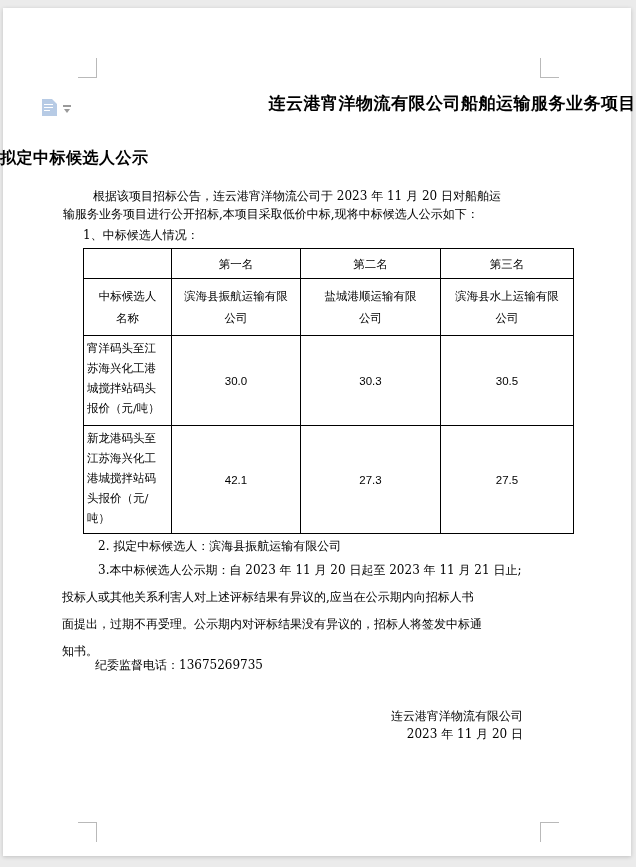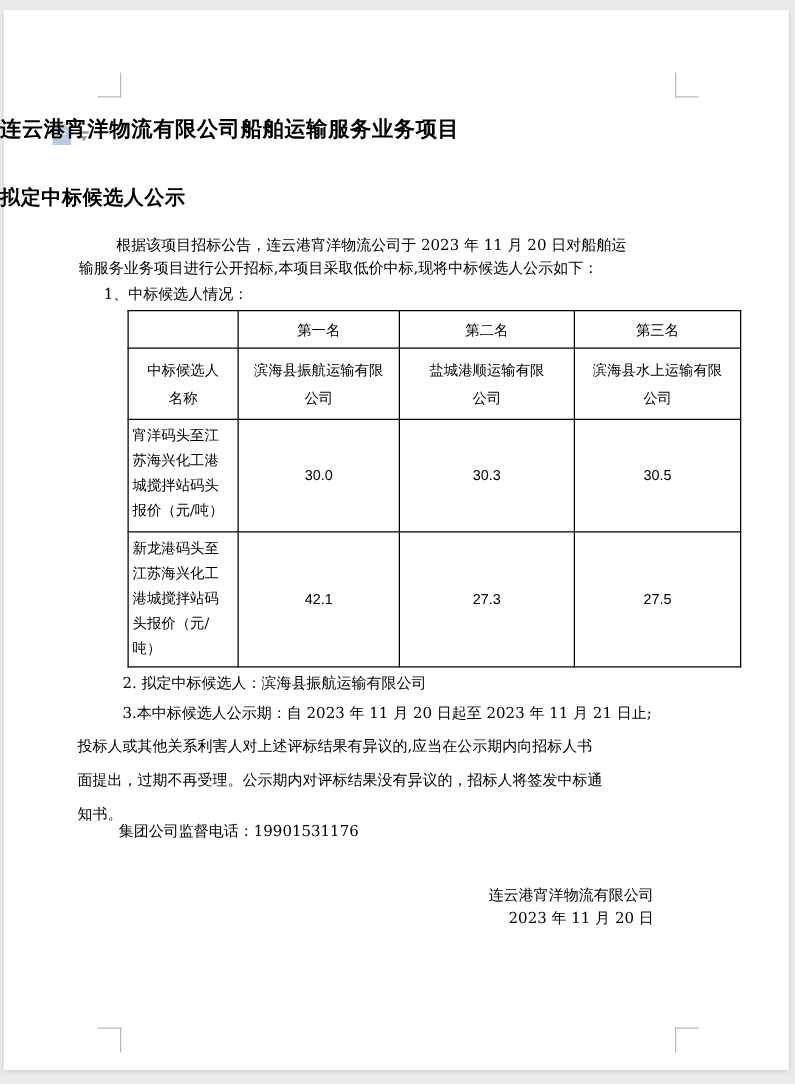--- a/index.html
+++ b/index.html
@@ -30,29 +30,29 @@
   .paste-btn { position:absolute; left:42px; top:99px; width:32px; height:20px; cursor:pointer; }
   .paste-sheet { position:absolute; left:0; top:0; width:15px; height:17px; background:#b7cbe5; }
   .paste-fold { position:absolute; right:0; top:0; width:0; height:0;
     border-left:5px solid transparent; border-top:5px solid #ffffff; }
   .paste-line { position:absolute; left:2px; width:9px; height:1px; background:#ffffff; }
   .paste-line.l1 { top:5px; } .paste-line.l2 { top:8px; } .paste-line.l3 { top:11px; width:6px; }
   .dd-bar { position:absolute; left:21px; top:6px; width:8px; height:2px; background:#9a9a9a; }
   .dd-tri { position:absolute; left:22px; top:10px; width:0; height:0;
     border-left:3px solid transparent; border-right:3px solid transparent; border-top:4px solid #9a9a9a; }
 
-  .doc-title    { left:0; top:92px;  width:636px; text-align:left; font-size:17px; font-weight:bold; letter-spacing:.5px; }
+  .doc-title    { left:0; top:92px;  width:636px; text-align:right; font-size:17px; font-weight:bold; letter-spacing:.5px; }
   .doc-subtitle { left:0; top:148px; width:602px; text-align:left; font-size:16px; font-weight:bold; letter-spacing:.5px; }
 
   .para1 { left:63px; top:188px; width:520px; font-size:12px; line-height:17.5px; text-indent:30px; }
   .item1 { left:83px; top:227px; font-size:12px; }
   .item2 { left:98px; top:538px; font-size:12px; }
   .para3 { left:62px; top:557px; width:521px; font-size:12px; line-height:27px; text-indent:36px; }
 
-  table.bid { position:absolute; left:83px; top:248px; border-collapse:collapse; table-layout:fixed;margin-left:19px; }
+  table.bid { position:absolute; left:83px; top:248px; border-collapse:collapse; table-layout:fixed; }
   table.bid td {
     border:1px solid #000; font-size:11.5px; text-align:center; vertical-align:middle;
     white-space:pre-line; overflow:hidden;
   }
   table.bid .w0 { width:88px; } table.bid .w1 { width:129px; }
   table.bid .w2 { width:140px; } table.bid .w3 { width:133px; }
   table.bid tr.r0 td { height:30px; line-height:26px; }
   table.bid tr.r1 td { height:57px; line-height:22px; }
   table.bid tr.r2 td { height:90px; }
   table.bid tr.r3 td { height:108px; }
@@ -130,19 +130,19 @@
 </tbody>
   </table>
 
 <div class="abs item2">2. 拟定中标候选人：滨海县振航运输有限公司</div>
 <div class="abs para3 pre">3.本中标候选人公示期：自 2023 年 11 月 20 日起至 2023 年 11 月 21 日止;
 投标人或其他关系利害人对上述评标结果有异议的,应当在公示期内向招标人书
 面提出，过期不再受理。公示期内对评标结果没有异议的，招标人将签发中标通
 知书。</div>
 
 <div class="abs phones">
-  <div>集团公司监督电话：19901531176</div>
+  <div>纪委监督电话：13675269735</div>
 </div>
 
 <div class="abs signature">
   <div>连云港宵洋物流有限公司</div>
   <div>2023 年 11 月 20 日</div>
 </div>
 
 </body></html>

